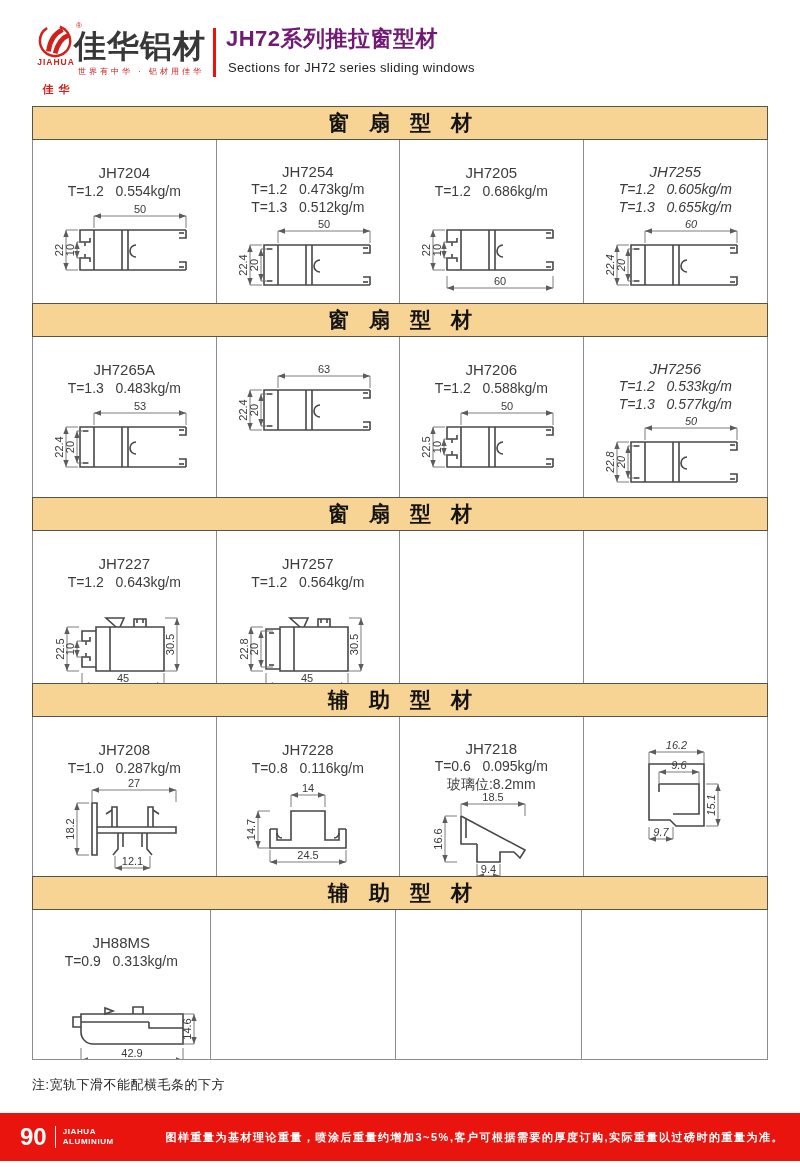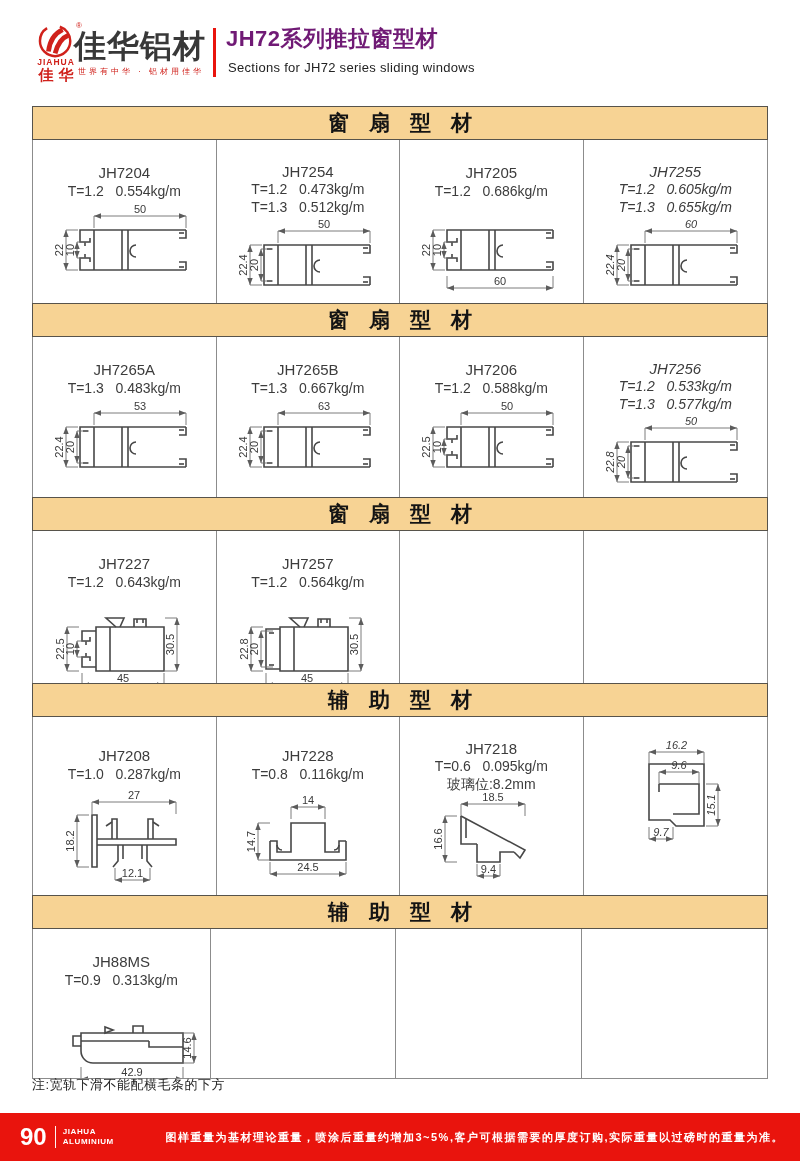--- a/index.html
+++ b/index.html
@@ -6,22 +6,22 @@
   .page{position:relative;width:800px;height:1167px;background:#fff;overflow:hidden;
         font-family:"Liberation Sans","DejaVu Sans",sans-serif;
         --red:#E9140D; --tan:#F7D394; --logo-red:#D0211B; --line:#8C8C8C; --ink:#3C3C3C;}
 
   
   .page-header{position:absolute;left:0;top:0;width:800px;height:100px;}
   .logo-mark{position:absolute;left:36px;top:23px;}
   .logo-reg{position:absolute;left:76px;top:21px;color:var(--logo-red);font-size:8px;}
   .logo-en{position:absolute;left:28px;top:57px;width:56px;text-align:center;color:var(--logo-red);
            font-weight:bold;font-size:8.5px;letter-spacing:1px;}
-  .logo-cn{position:absolute;left:28px;top:66px;width:56px;text-align:center;color:var(--logo-red);
-           font-weight:bold;font-size:15px;letter-spacing:5px;text-indent:5px;}
+  .logo-cn{position:absolute;left:28px;top:82px;width:56px;text-align:center;color:var(--logo-red);
+           font-weight:bold;font-size:11px;letter-spacing:5px;text-indent:5px;}
   .brand-cn{position:absolute;left:74px;top:25px;font-size:32px;font-weight:bold;color:#383838;letter-spacing:1px;}
   .brand-slogan{position:absolute;left:78px;top:66px;font-size:8px;color:var(--logo-red);letter-spacing:3px;}
   .header-divider{position:absolute;left:213px;top:28px;width:3px;height:49px;background:var(--red);}
   .doc-title{position:absolute;left:226px;top:24px;font-size:22px;font-weight:bold;color:#701a75;letter-spacing:.5px;}
   .doc-subtitle{position:absolute;left:228px;top:60px;font-size:13px;color:#232323;letter-spacing:.3px;}
 
   
   .catalog{position:absolute;left:32px;top:106px;width:736px;}
   .section-header{height:34px;background:var(--tan);border:1px solid #57534B;box-sizing:border-box;
                   display:flex;align-items:center;justify-content:center;}
@@ -300,26 +300,20 @@
                 <line x1="41" y1="34" x2="53" y2="34" stroke="#6E6E6E" stroke-width="0.9"></line>
                 <line x1="41" y1="66" x2="53" y2="66" stroke="#6E6E6E" stroke-width="0.9"></line>
                 <polygon points="41,34 38.3,41 43.7,41" fill="#5C5C5C"></polygon>
                 <polygon points="41,66 38.3,59 43.7,59" fill="#5C5C5C"></polygon>
                 <text transform="translate(37.5 50) rotate(-90)" font-size="11" fill="#3A3A3A" text-anchor="middle">20</text>
               </svg>
             </div>
   </div>
 
   <div class="cell">
-    <div class="cell-label">
-      <div class="cell-code">JH7265B</div>
-      <div class="cell-specs">
-                <div class="spec-line">T=1.3   0.667kg/m</div>
-              </div>
-    </div>
     <div class="cell-drawing">
               <svg width="176" height="106" viewBox="0 0 176 106" font-family="'Liberation Sans',sans-serif">
                 <path d="M58 30 H150" fill="none" stroke="#474747" stroke-width="1.6"></path>
                 <path d="M58 70 H150" fill="none" stroke="#474747" stroke-width="1.6"></path>
                 <path d="M150 30 V38 H143" fill="none" stroke="#474747" stroke-width="1.6"></path>
                 <path d="M150 70 V62 H143" fill="none" stroke="#474747" stroke-width="1.6"></path>
                 <path d="M143 33 h5" fill="none" stroke="#474747" stroke-width="1.6"></path>
                 <path d="M143 67 h5" fill="none" stroke="#474747" stroke-width="1.6"></path>
                 <path d="M86 30 V70" fill="none" stroke="#474747" stroke-width="1.6"></path>
                 <path d="M92 30 V70" fill="none" stroke="#474747" stroke-width="1.6"></path>
@@ -549,21 +543,21 @@
     
     
   </div>
 </div>
   </section>
 
   <section class="section">
     <div class="section-header">
       <span class="section-title">辅助型材</span>
     </div>
-    <div class="section-row" style="height: 178px;">
+    <div class="section-row" style="height: 159px;">
   <div class="cell">
     <div class="cell-label">
       <div class="cell-code">JH7208</div>
       <div class="cell-specs">
                 <div class="spec-line">T=1.0   0.287kg/m</div>
               </div>
     </div>
     <div class="cell-drawing">
               <svg width="176" height="106" viewBox="0 0 176 106" font-family="'Liberation Sans',sans-serif">
                 <path d="M56 26 H61 V78 H56 Z" fill="none" stroke="#474747" stroke-width="1.6"></path>

